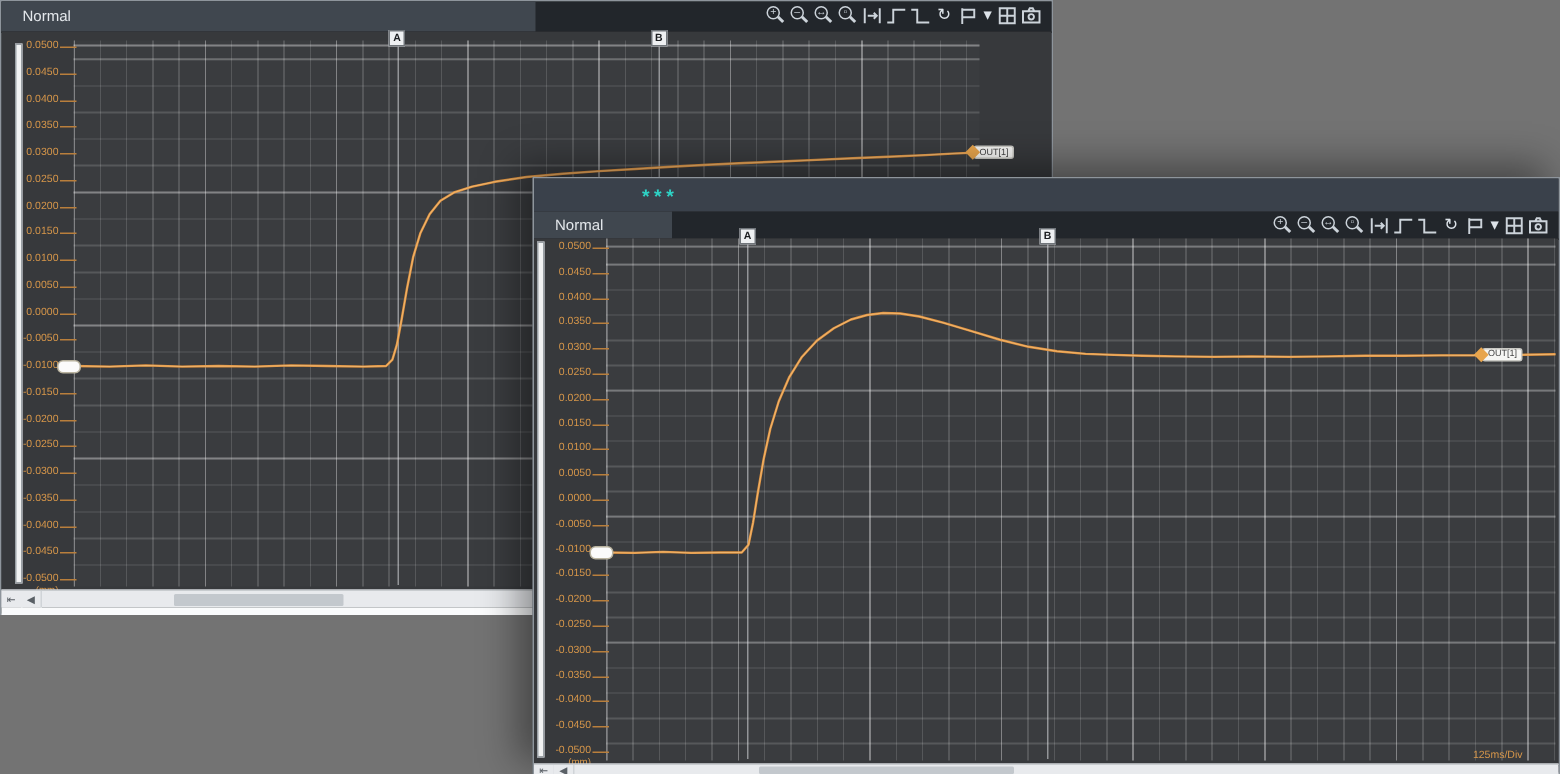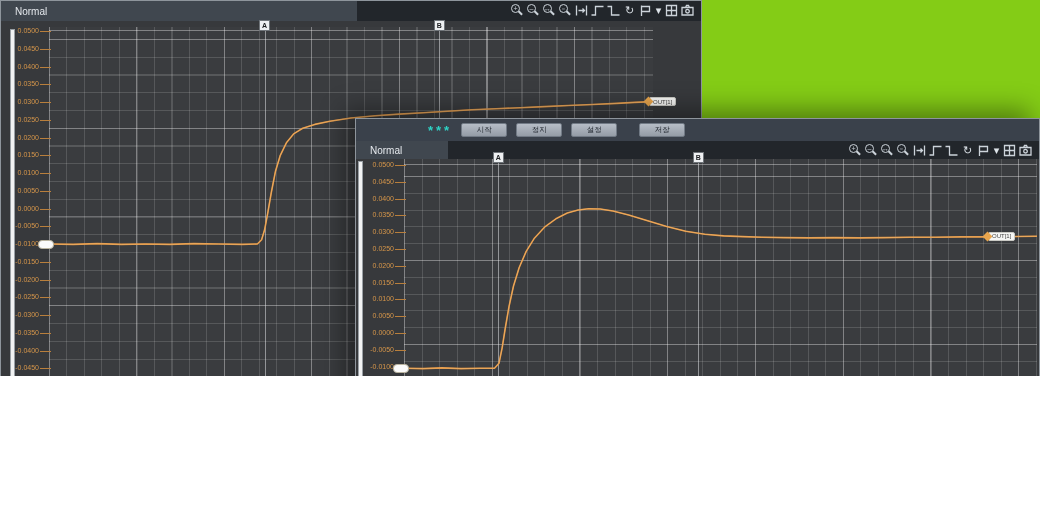--- a/index.html
+++ b/index.html
@@ -1,16 +1,16 @@
 <!DOCTYPE html>
 <html><head>
 <meta charset="utf-8">
 <style>
   html,body{margin:0;padding:0;background:#ffffff;}
-  #stage{position:relative;width:1040px;height:376px;overflow:hidden;background:#84cc16;
+  #stage{position:relative;width:1040px;height:516px;overflow:hidden;background:#737373;
          font-family:"Liberation Sans", sans-serif;}
 
   
   .win{position:absolute;border:1px solid #8e959c;background:#33363a;box-sizing:border-box;}
   #back-window{left:0;top:0;width:702px;height:410px;z-index:1;}
   #front-window{left:355px;top:118px;width:685px;height:398px;z-index:2;
                 box-shadow:-10px -8px 24px rgba(0,0,0,.40);}
 
   .tabbar{position:absolute;left:0;right:0;background:#22262b;border-bottom:1px solid #16181b;}
   #back-tabbar{top:0;height:20px;}
@@ -219,26 +219,20 @@
       <div class="sbtn b1">⇤</div>
       <div class="sbtn b2">◀</div>
       <div class="sthumb" id="back-thumb"></div>
     </div>
     <div class="bottom-strip"></div>
   </div>
 
   <div class="win" id="front-window">
     <div class="hdr">
       <span class="stars">***</span>
-      <span id="front-btns" style="display:flex;align-items:center;">
-          <span class="hbtn">시작</span>
-          <span class="hbtn">정지</span>
-          <span class="hbtn">설정</span>
-          <span class="hbtn sep">저장</span>
-        </span>
     </div>
     <div class="tabbar" id="front-tabbar">
       <div class="tab" id="front-tab">Normal</div>
       <div class="tools" id="front-tools">
           <span class="icon">
             <span class="magc">+</span>
           </span>
           <span class="icon">
             <span class="magc">–</span>
           </span>

